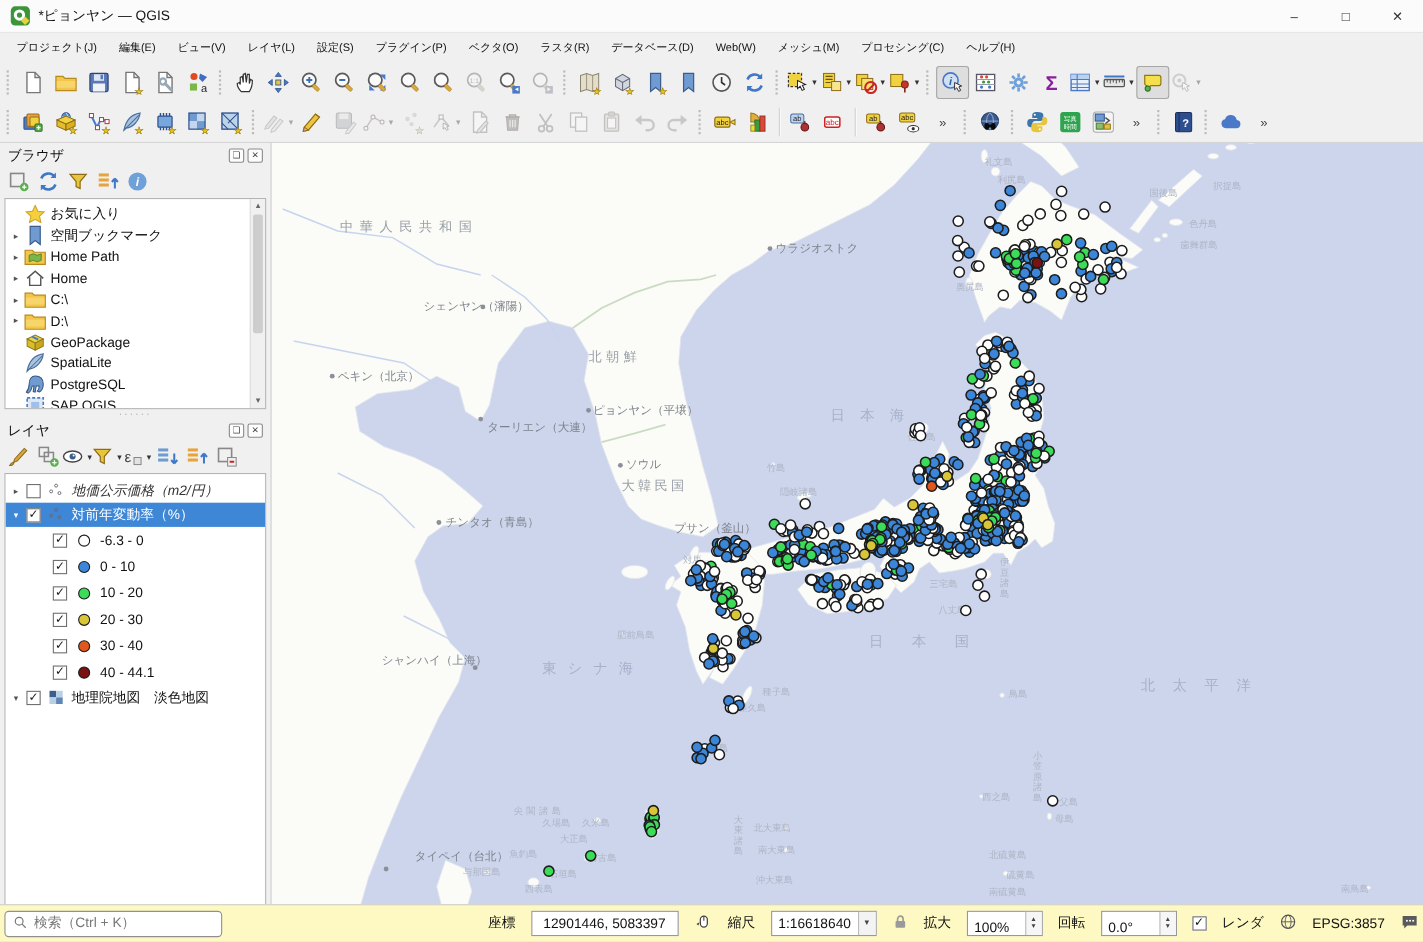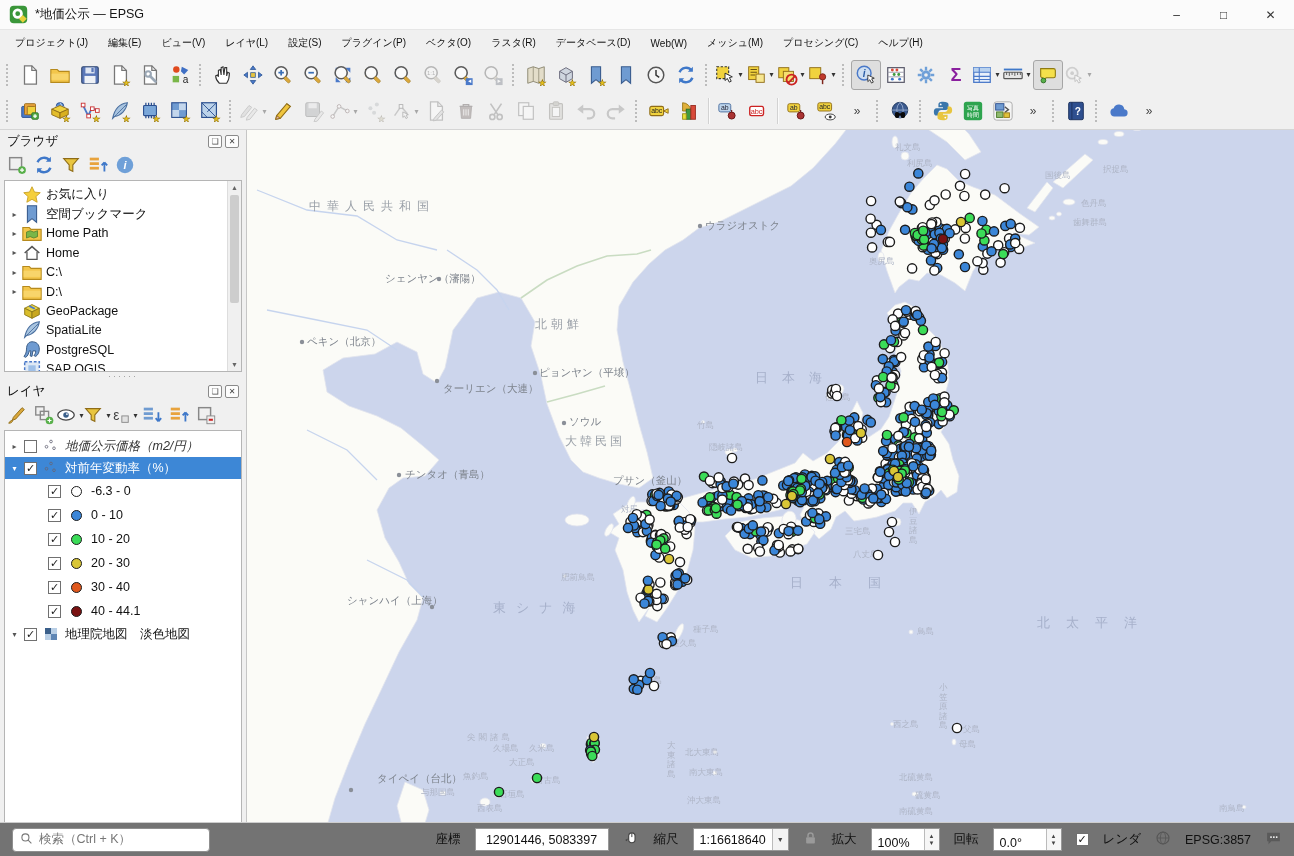--- a/index.html
+++ b/index.html
@@ -50,21 +50,21 @@
 .lrow.selected{background:#3d87d6;color:#fff}
 .lrow.selected .arrow{color:#fff}
 .cb{width:13px;height:13px;border:1px solid #707070;background:#fff;font-size:11px;line-height:11px;text-align:center;color:#1a1a1a;margin:0 3px;flex:0 0 auto}
 .lrow .licon{width:22px;display:flex;justify-content:center;flex:0 0 auto}
 .lrow .llabel{padding-left:3px;white-space:nowrap}
 .llabel.italic{font-style:italic;color:#333}
 .lrow.selected .llabel{}
 .legend-row{height:24px;display:flex;align-items:center;padding-left:40px;font-size:12.5px}
 .legend-circle{width:11px;height:11px;border-radius:50%;border:1.5px solid #1c1c1c;margin:0 9px 0 7px;flex:0 0 auto}
 
-.statusbar{position:absolute;left:0;right:0;bottom:0;height:34px;background:#737373;border-top:1px solid #cdcdcd;display:flex;align-items:center;padding:0 12px;gap:6px;font-size:12.5px}
+.statusbar{position:absolute;left:0;right:0;bottom:0;height:34px;background:#fef9c3;border-top:1px solid #cdcdcd;display:flex;align-items:center;padding:0 4px;gap:6px;font-size:12.5px}
 .locator{width:198px;height:24px;border:1px solid #8f8f8f;border-radius:4px;background:#fff;display:flex;align-items:center;padding:0 7px;color:#777;gap:6px;flex:0 0 auto}
 .status-right{margin-left:auto;display:flex;align-items:center;gap:14px}
 .slabel{white-space:nowrap}
 .sinput{height:23px;border:1px solid #989898;background:#fff;display:flex;align-items:center;padding:0 5px;justify-content:center;white-space:nowrap}
 .combo{display:flex;align-items:center;height:23px;border:1px solid #989898;background:#fff}
 .combo .val{padding:0 6px;min-width:70px}
 .combo .cbtn{width:16px;height:100%;border-left:1px solid #bbb;display:flex;align-items:center;justify-content:center;font-size:7px;color:#444;background:#f3f3f3}
 .spinbox{display:flex;align-items:flex-end;height:23px;border:1px solid #989898;background:#fff}
 .spinbox .val{padding:0 6px;min-width:52px}
 .spinner{width:15px;height:100%;border-left:1px solid #bbb;display:flex;flex-direction:column;align-items:center;justify-content:center;font-size:6px;color:#444;line-height:7px;background:#f6f6f6}
@@ -82,21 +82,21 @@
 
 <div class="titlebar">
   <span class="qlogo">
     <svg viewBox="0 0 24 24" width="19" height="19">
         <rect x="1" y="1" width="22" height="22" rx="5" fill="#3a9639"></rect>
         <circle cx="11" cy="11" r="6.5" fill="#fff"></circle>
         <circle cx="11" cy="11" r="3" fill="#3a9639"></circle>
         <rect x="14" y="14" width="7" height="7" fill="#e7d23a" transform="rotate(45 17.5 17.5)"></rect>
       </svg>
   </span>
-  <span class="title-text">*地価公示 — EPSG</span>
+  <span class="title-text">*ピョンヤン — QGIS</span>
   <div class="win-btns">
     <div class="win-btn">–</div>
     <div class="win-btn">□</div>
     <div class="win-btn">✕</div>
   </div>
 </div>
 
 <div class="menubar" id="menubar">
     <div class="menu-item">プロジェクト(J)</div>
     <div class="menu-item">編集(E)</div>

